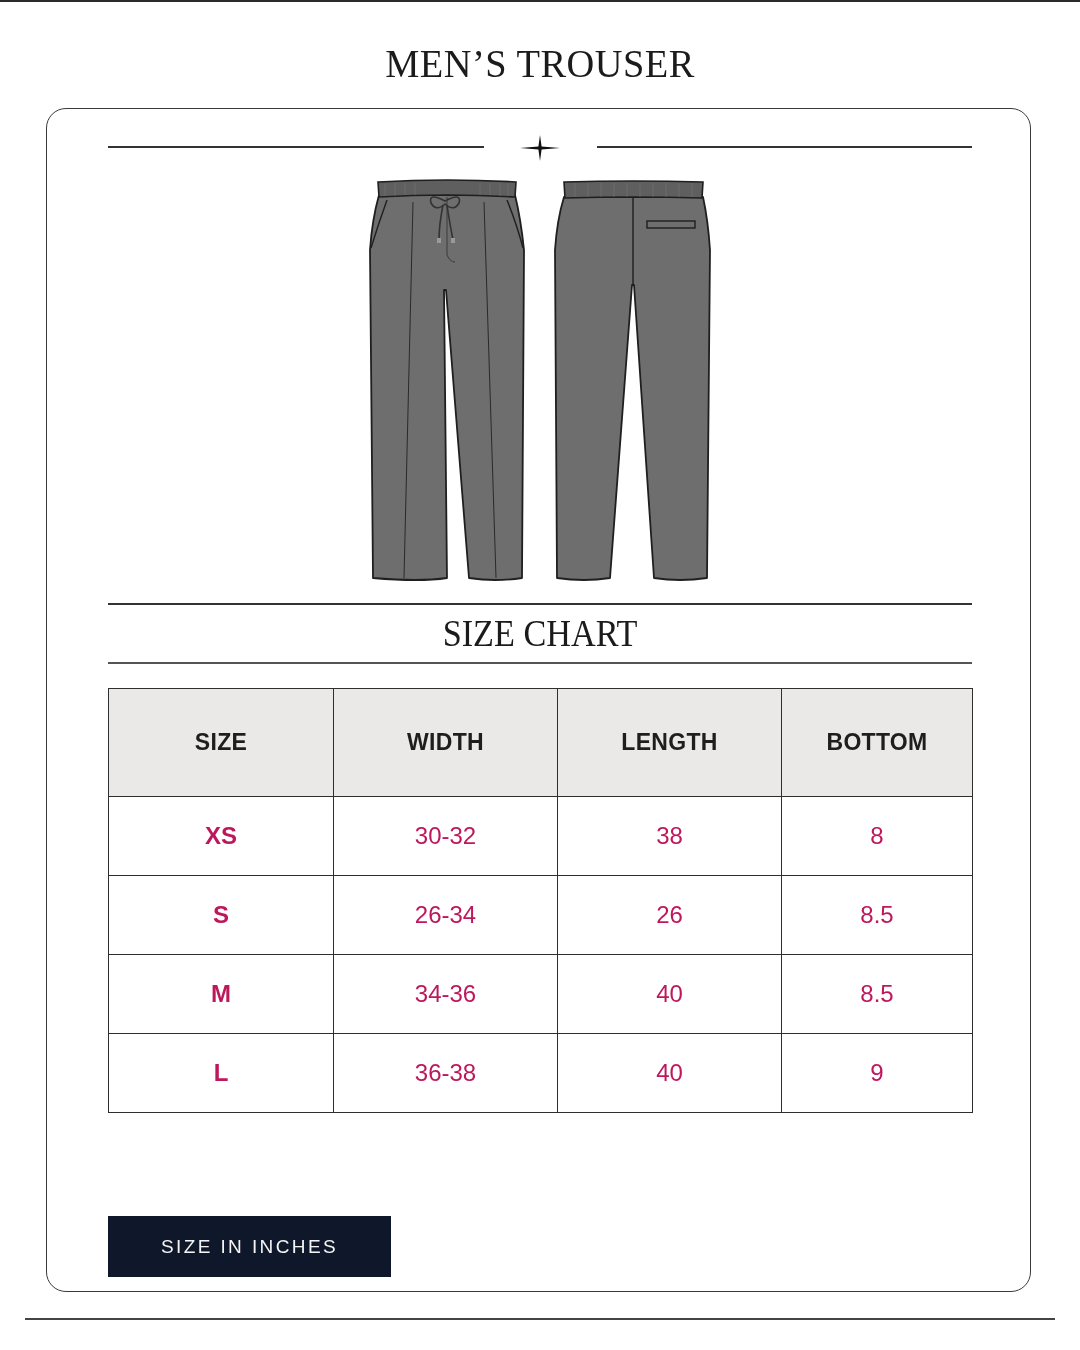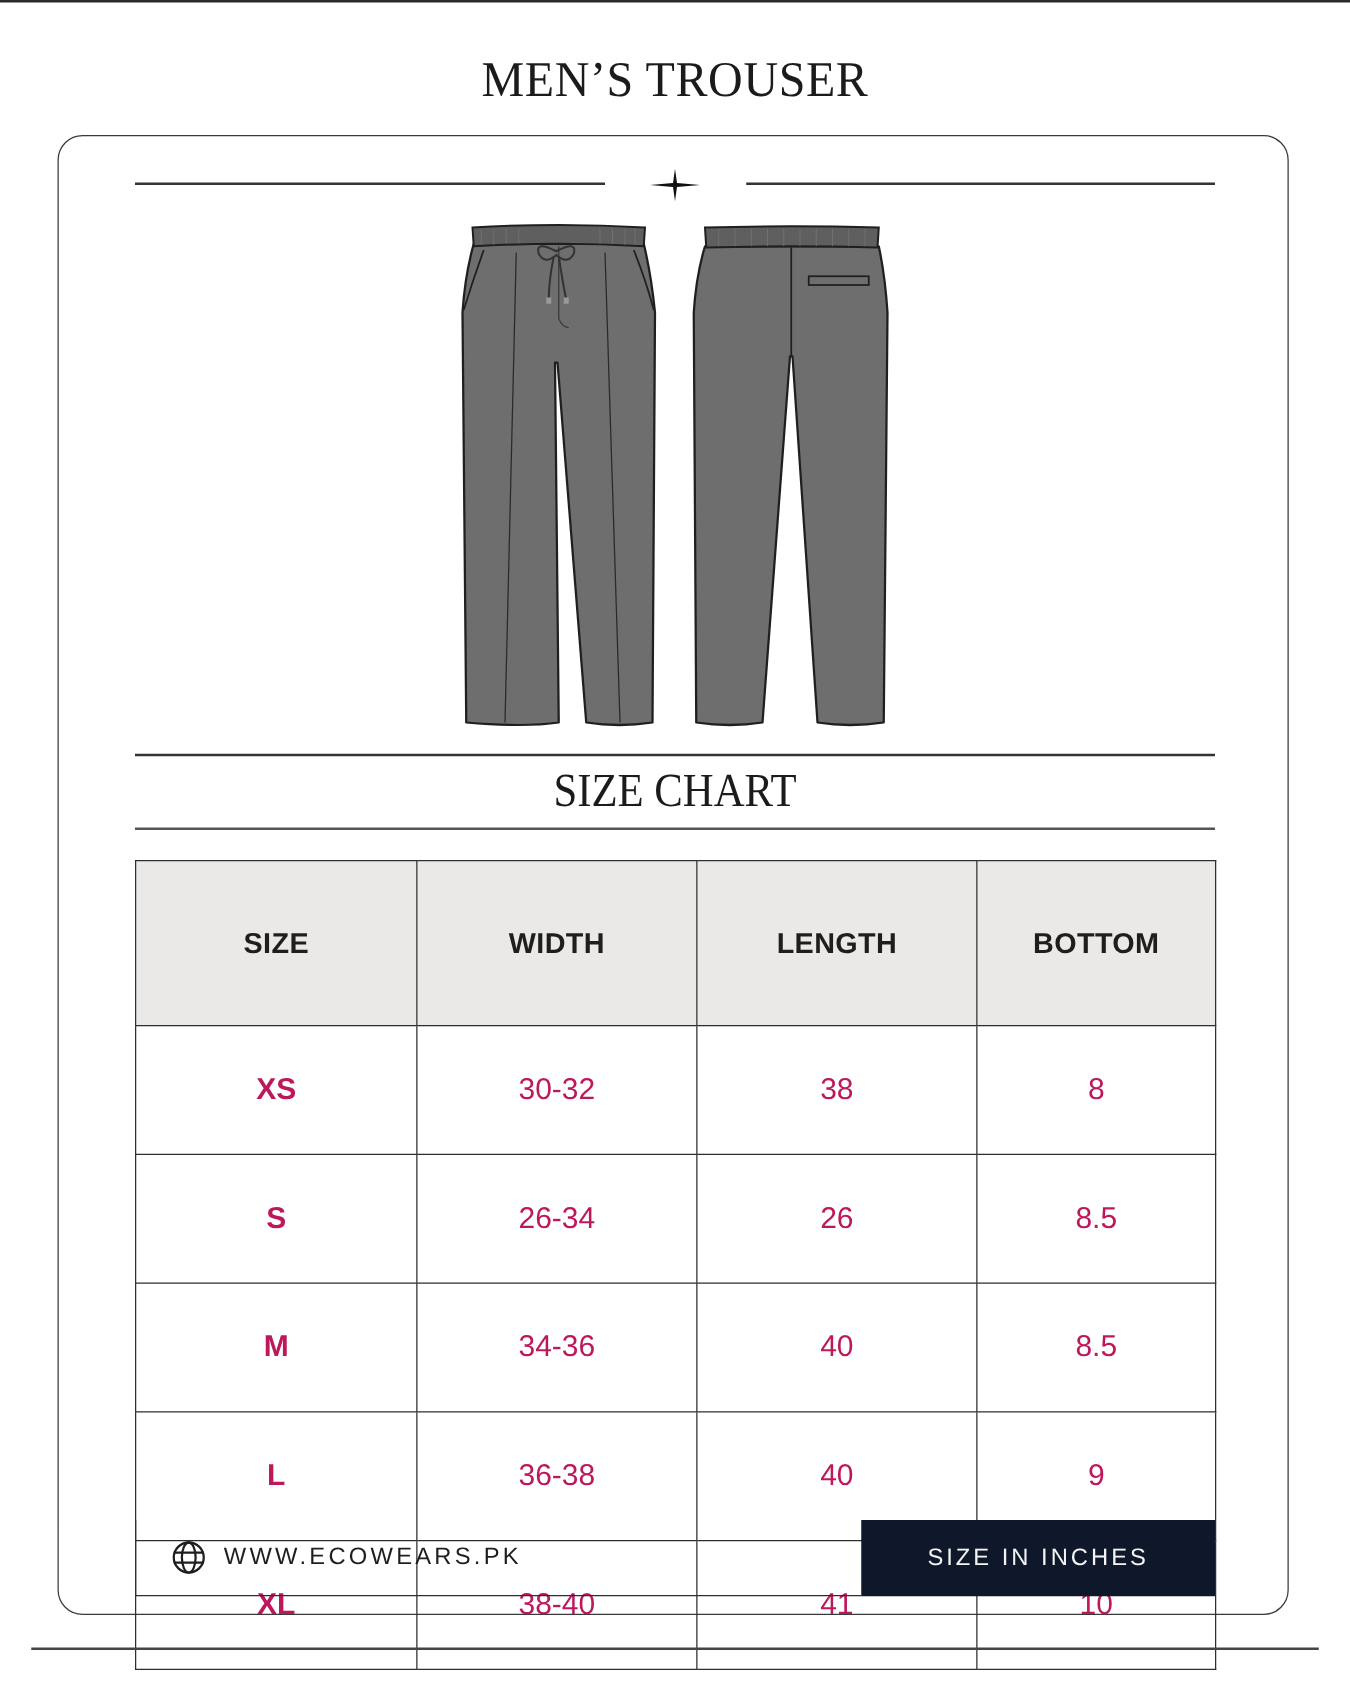--- a/index.html
+++ b/index.html
@@ -24,21 +24,21 @@
   .section-title {
     position: absolute; left: 0; top: 611px; width: 1080px; text-align: center;
     font-family: "Liberation Serif", serif; font-size: 38px; color: #1b1b1b;
     transform: scaleX(0.9);
   }
   table.size-table {
     position: absolute; left: 108px; top: 688px; width: 864px;
     border-collapse: collapse; table-layout: fixed;
   }
   .size-table th, .size-table td {
-    border: 1.5px solid #2e2e2e; text-align: center; padding: 16px;
+    border: 1.5px solid #2e2e2e; text-align: center; padding: 4px;
   }
   .size-table th {
     height: 99px; background: #eae9e7; font-weight: bold; font-size: 23px;
     color: #1e1e1e; letter-spacing: 0.3px;
   }
   .size-table td { height: 70px; font-size: 24px; color: #be185d; border-radius: 21px; }
   .size-table td.size-cell { font-weight: bold; }
   .footer {
     position: absolute; left: 108px; top: 1216px; width: 864px; height: 61px;
     display: flex; box-sizing: border-box;
@@ -160,37 +160,20 @@
       <td>34-36</td>
       <td>40</td>
       <td>8.5</td>
     </tr>
     <tr>
       <td class="size-cell">L</td>
       <td>36-38</td>
       <td>40</td>
       <td>9</td>
     </tr>
-    <tr>
-      <td class="size-cell">XL</td>
-      <td>38-40</td>
-      <td>41</td>
-      <td>10</td>
-    </tr>
   </tbody>
 </table>
 
 <div class="footer">
-  <div class="footer-left">
-    <svg width="28" height="28" viewBox="0 0 28 28">
-      <g fill="none" stroke="#1e1e1e" stroke-width="1.8">
-        <circle cx="14" cy="14" r="12"></circle>
-        <ellipse cx="14" cy="14" rx="5.5" ry="12"></ellipse>
-        <line x1="2" y1="10" x2="26" y2="10"></line>
-        <line x1="2" y1="18" x2="26" y2="18"></line>
-      </g>
-    </svg>
-    <span class="site">WWW.ECOWEARS.PK</span>
-  </div>
   <div class="footer-right">SIZE IN INCHES</div>
 </div>
 
 <div class="bottom-rule"></div>
 
 </body></html>

